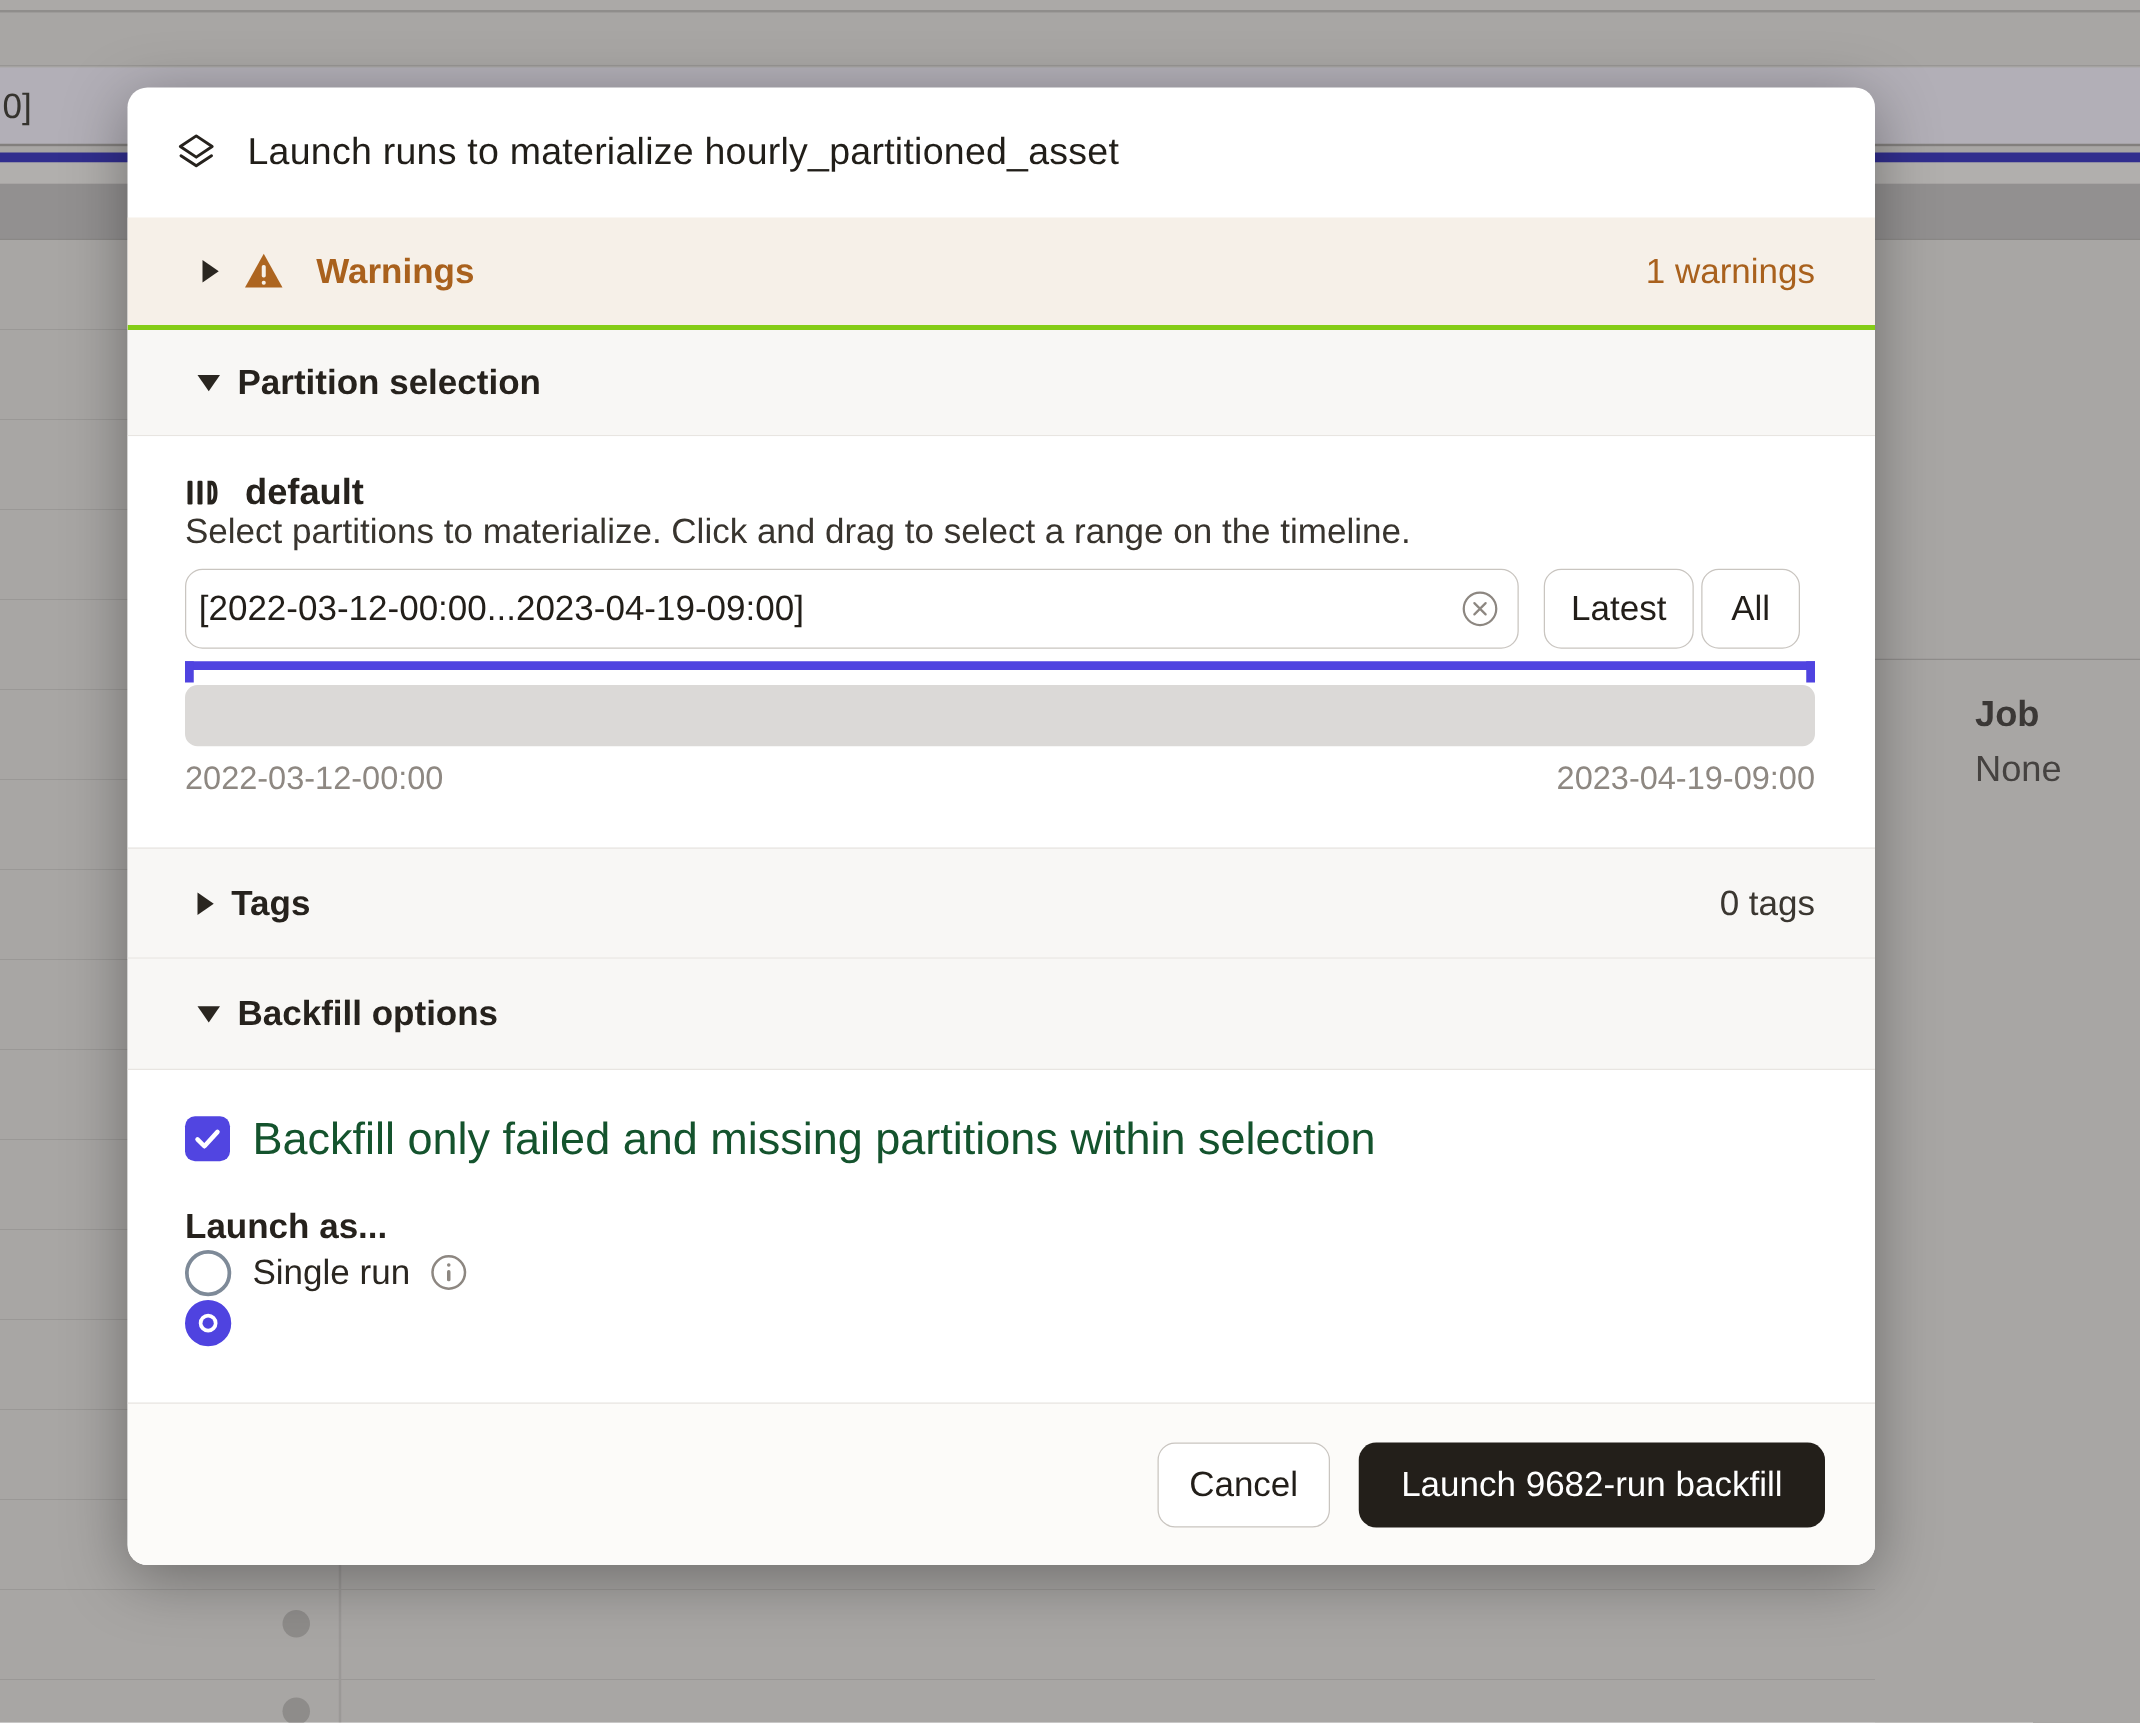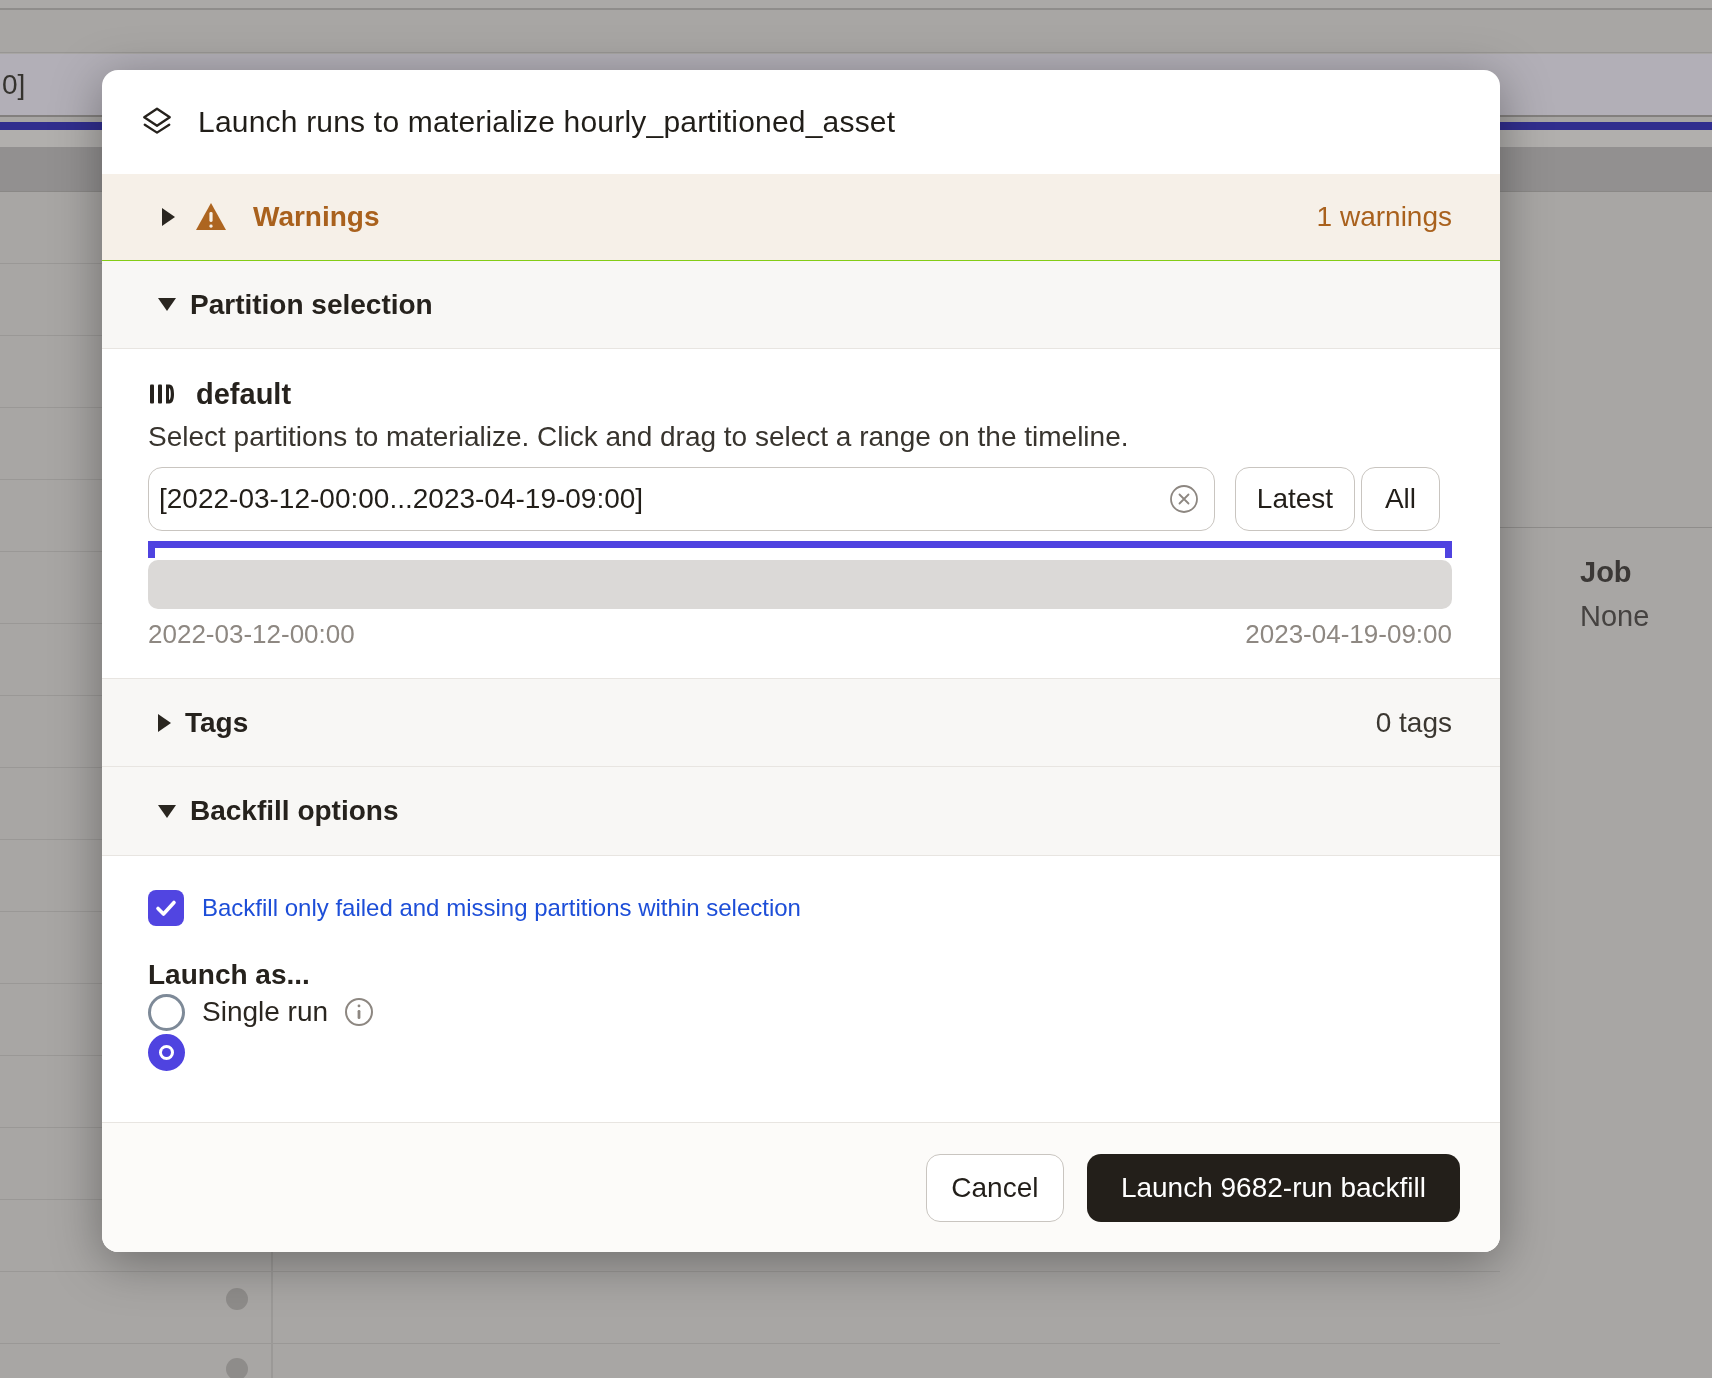--- a/index.html
+++ b/index.html
@@ -30,53 +30,53 @@
   .modal { position:absolute; left:102px; top:70px; width:1398px; height:1182px; background:#ffffff;
            border-radius:16px; box-shadow:0 10px 50px rgba(0,0,0,.35); display:flex; flex-direction:column; overflow:hidden; }
 
   .m-header { height:104px; display:flex; align-items:center; gap:24px; padding-left:38px; }
   .m-title  { font-size:30px; font-weight:500; color:#211e19; letter-spacing:.2px; }
 
   .row-warnings { height:87px; background:#f6f0e8; display:flex; align-items:center; padding:0 48px 0 60px; }
   .warn-text { font-size:28px; font-weight:600; color:#a9611d; margin-left:26px; }
   .warn-count{ margin-left:auto; font-size:28px; color:#a9611d; }
 
-  .section-head { height:89px; background:#f8f7f5; border-top:1px solid #84cc16; border-bottom:1px solid #e8e5e1;
+  .section-head { height:89px; background:#f8f7f5; border-top:4px solid #84cc16; border-bottom:1px solid #e8e5e1;
                   display:flex; align-items:center; padding:0 48px 0 56px; }
   .section-head .lbl { font-size:28px; font-weight:600; color:#26221d; margin-left:14px; }
   .section-head .right { margin-left:auto; font-size:28px; color:#3b3731;text-align:center; }
   .row-tags { border-top:1px solid #e8e5e1; }
   .row-backfill-head { border-top:none; }
 
   .caret-right { width:0; height:0; border-left:13px solid #2a2620; border-top:9px solid transparent; border-bottom:9px solid transparent; flex:0 0 auto; }
   .caret-down  { width:0; height:0; border-top:13px solid #2a2620; border-left:9px solid transparent; border-right:9px solid transparent; flex:0 0 auto; }
 
   .ps-content { height:330px; background:#fff; padding:30px 48px 0 46px; }
   .dim-row { display:flex; align-items:center; gap:20px; height:30px; }
   .dim-name { font-size:29px; font-weight:700; color:#26221d; }
-  .ps-desc { margin-top:12px; font-size:28px; color:#38342e; }
+  .ps-desc { font-size:28px; color:#38342e; }
 
   .input-row { margin-top:14px; display:flex; align-items:center; }
   .part-input-wrap { position:relative; width:1067px; height:64px; }
   .part-input { width:100%; height:64px; border:1.5px solid #c9c5c0; border-radius:14px; font-size:28px; color:#221e19;
                 padding:0 64px 0 10px; font-family:inherit; background:#fff; outline:none; }
   .clear-btn { position:absolute; right:16px; top:17px; width:30px; height:30px; cursor:pointer; }
   .btn-ghost { height:64px; border:1.5px solid #c9c5c0; border-radius:14px; background:#fff; font-size:28px; color:#221e19;
                font-family:inherit; cursor:pointer; display:flex; align-items:center; justify-content:center; }
   .btn-latest { width:120px; margin-left:20px; }
   .btn-all { width:79px; margin-left:6px; }
 
   .sel-bracket { margin-top:10px; height:17px; border-top:7px solid #4f43e0; border-left:7px solid #4f43e0; border-right:7px solid #4f43e0; }
   .timeline-bar { margin-top:2px; height:49px; background:#dbd9d7; border-radius:10px; }
   .dates { margin-top:10px; display:flex; justify-content:space-between; font-size:26px; color:#8e8882; }
 
   .bf-content { height:267px; background:#fff; padding:34px 48px 0 46px; }
   .check-row { display:flex; align-items:center; gap:18px; }
   .checkbox { width:36px; height:36px; border-radius:8px; background:#5145e1; display:flex; align-items:center; justify-content:center; flex:0 0 auto; cursor:pointer; }
-  .check-label { font-size:24px; color:#1d4ed8; }
+  .check-label { font-size:36px; color:#14532d; }
   .launch-as { margin-top:33px; font-size:28px; font-weight:700; color:#26221d; }
   .radio-row { display:flex; align-items:center; margin-top:3px; }
   .radio { width:37px; height:37px; border-radius:50%; border:3px solid #7e8a98; background:#fff; flex:0 0 auto; cursor:pointer; }
   .radio.selected { border:11px solid #4f43e0; position:relative; }
   .radio.selected::after { content:''; position:absolute; inset:3px; border-radius:50%; background:#4f43e0; }
   .radio-label { margin-left:17px; font-size:28px; color:#2a2620; }
   .info-icon { margin-left:16px; display:flex; cursor:pointer; }
 
   .m-footer { margin-top:auto; height:130px; background:#fcfbf9; border-top:1px solid #e8e5e1;
               display:flex; align-items:center; justify-content:flex-end; gap:23px; padding-right:40px; }

